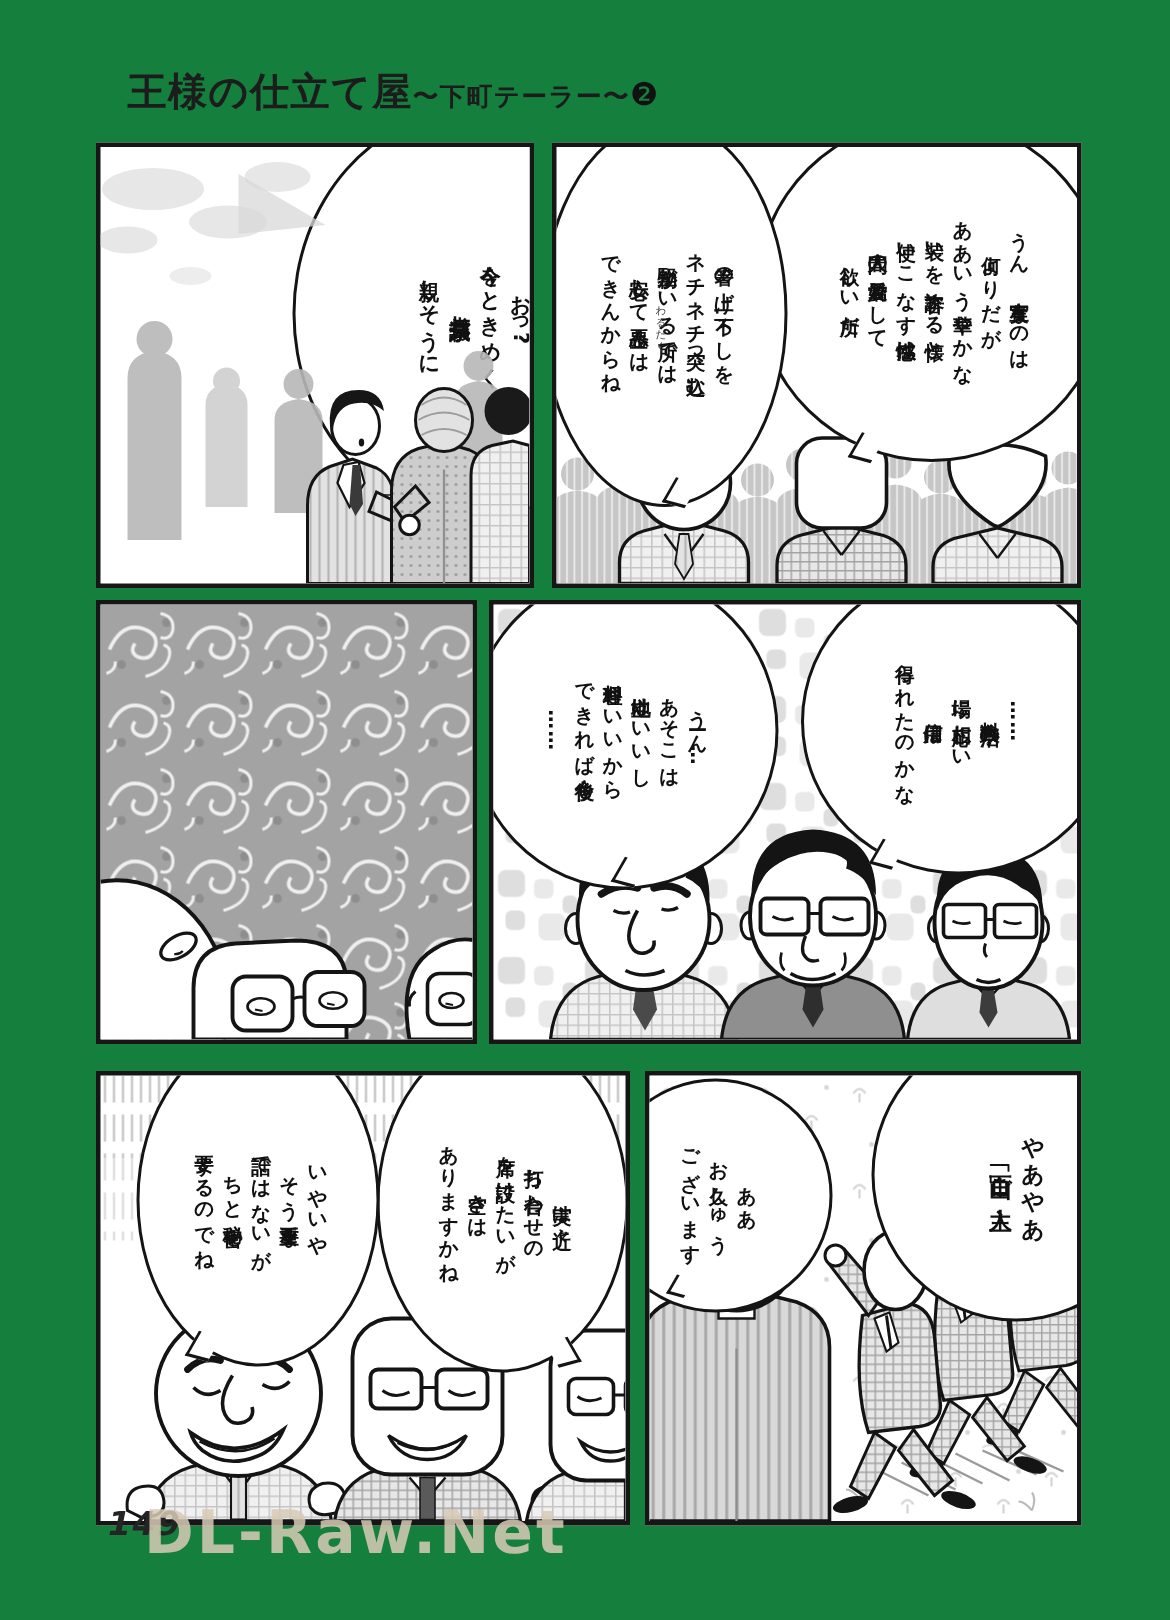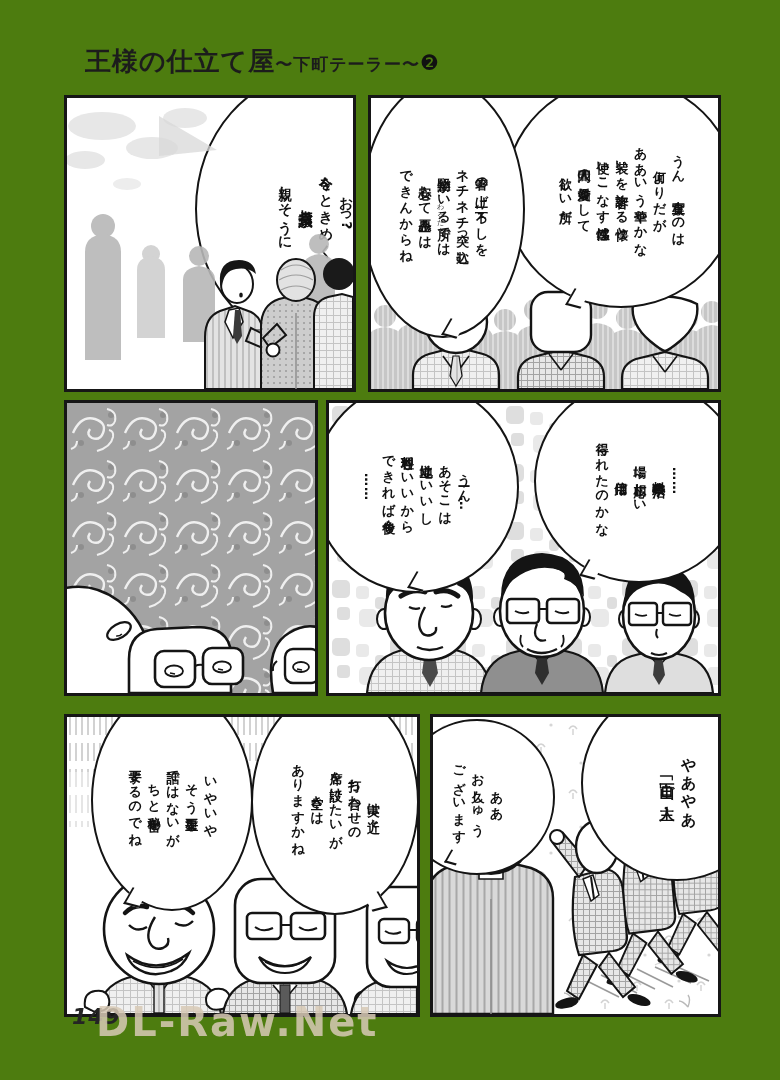--- a/index.html
+++ b/index.html
@@ -1,16 +1,16 @@
 <!DOCTYPE html>
 <html><head>
 <meta charset="utf-8">
 <style>
   html,body{margin:0;padding:0;background:#ffffff;}
-  .page{position:relative;width:780px;height:1080px;background:#4d7c0f;
+  .page{position:relative;width:780px;height:1080px;background:#15803d;
         font-family:"DejaVu Sans",sans-serif;overflow:hidden;color:#141414;}
   .title{position:absolute;left:85px;top:44px;white-space:nowrap;}
   .title .t-main{font-size:26px;font-weight:600;letter-spacing:1px;color:#1c1c1c;}
   .title .t-sub{font-size:17px;font-weight:600;letter-spacing:1px;color:#1c1c1c;}
   .title .t-vol{font-size:21px;color:#111;}
   .panel{position:absolute;border:3px solid #161616;background:#fff;overflow:hidden;}
   .figs{position:absolute;left:0;top:0;z-index:1;}
   .figs.front{z-index:5;}
   .bubble{position:absolute;background:#fff;border:2.5px solid #141414;border-radius:50%;
           display:flex;align-items:center;justify-content:center;z-index:3;}

